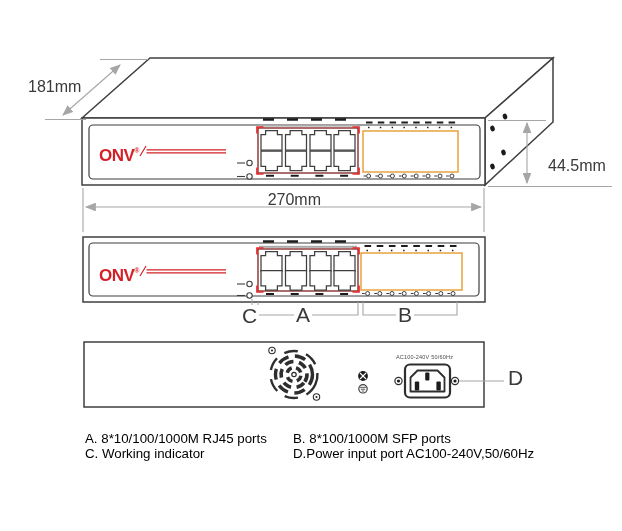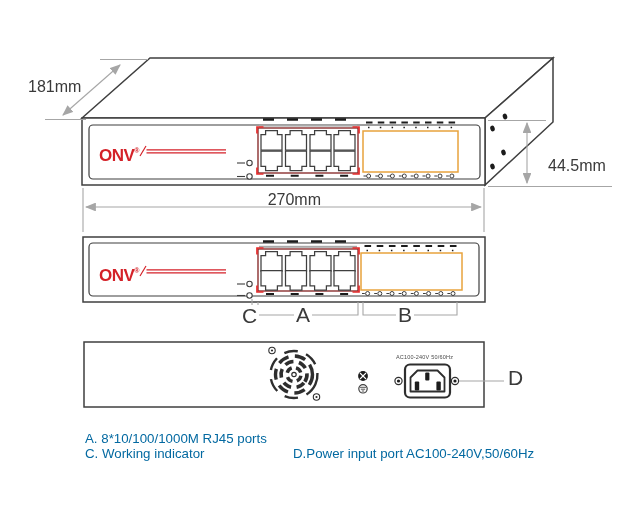--- a/index.html
+++ b/index.html
@@ -5,21 +5,21 @@
   * { margin:0; padding:0; box-sizing:border-box; }
   body { background:#ffffff; font-family:"Liberation Sans", sans-serif; }
   #stage { position:relative; width:622px; height:531px; background:#ffffff; overflow:hidden; }
   #artwork { position:absolute; left:0; top:0; }
   .lbl { position:absolute; color:#3a3a3a; white-space:nowrap; }
   .dim-label { font-size:16px; }
   .callout-letter { font-size:21px; line-height:21px; background:#ffffff; padding:0 2px; }
   .logo { position:absolute; color:#d42128; font-weight:bold; font-size:17px; line-height:17px; letter-spacing:-0.5px; white-space:nowrap; }
   .logo sup { font-size:7px; vertical-align:8px; letter-spacing:0; }
   .power-label { position:absolute; font-size:5.5px; line-height:6px; color:#4a4a4a; letter-spacing:0.2px; white-space:nowrap; }
-  .legend-item { position:absolute; font-size:13.3px; line-height:15px; color:#0369a1; white-space:nowrap; }
+  .legend-item { position:absolute; font-size:13.3px; line-height:15px; color:#000000; white-space:nowrap; }
 </style>
 </head>
 <body>
 
 <div id="stage">
 
 <svg id="artwork" width="622" height="531" viewBox="0 0 622 531">
   <defs>
     <marker id="arr" viewBox="0 0 10 8" refX="9" refY="4" markerWidth="10" markerHeight="8" orient="auto-start-reverse">
       <path d="M0,0 L10,4 L0,8 Z" fill="#a6a6a6"></path>
@@ -208,16 +208,17 @@
 <div class="logo" style="left:99px; top:262px;"><span>ONV</span><sup>®</sup></div>
 
 <div class="lbl callout-letter" style="left:240px; top:305px;">C</div>
 <div class="lbl callout-letter" style="left:294px; top:304px;">A</div>
 <div class="lbl callout-letter" style="left:396px; top:304px;">B</div>
 <div class="lbl callout-letter" style="left:506px; top:367px;">D</div>
 
 <div class="power-label" style="left:396px; top:354px;">AC100-240V 50/60Hz</div>
 
 <div class="legend-item" style="left:85px; top:431px;">A. 8*10/100/1000M RJ45 ports</div>
+<div class="legend-item" style="left:293px; top:431px;">B. 8*100/1000M SFP ports</div>
 <div class="legend-item" style="left:85px; top:446px;">C. Working indicator</div>
 <div class="legend-item" style="left:293px; top:446px;">D.Power input port AC100-240V,50/60Hz</div>
 
 </div>
 
 </body></html>

